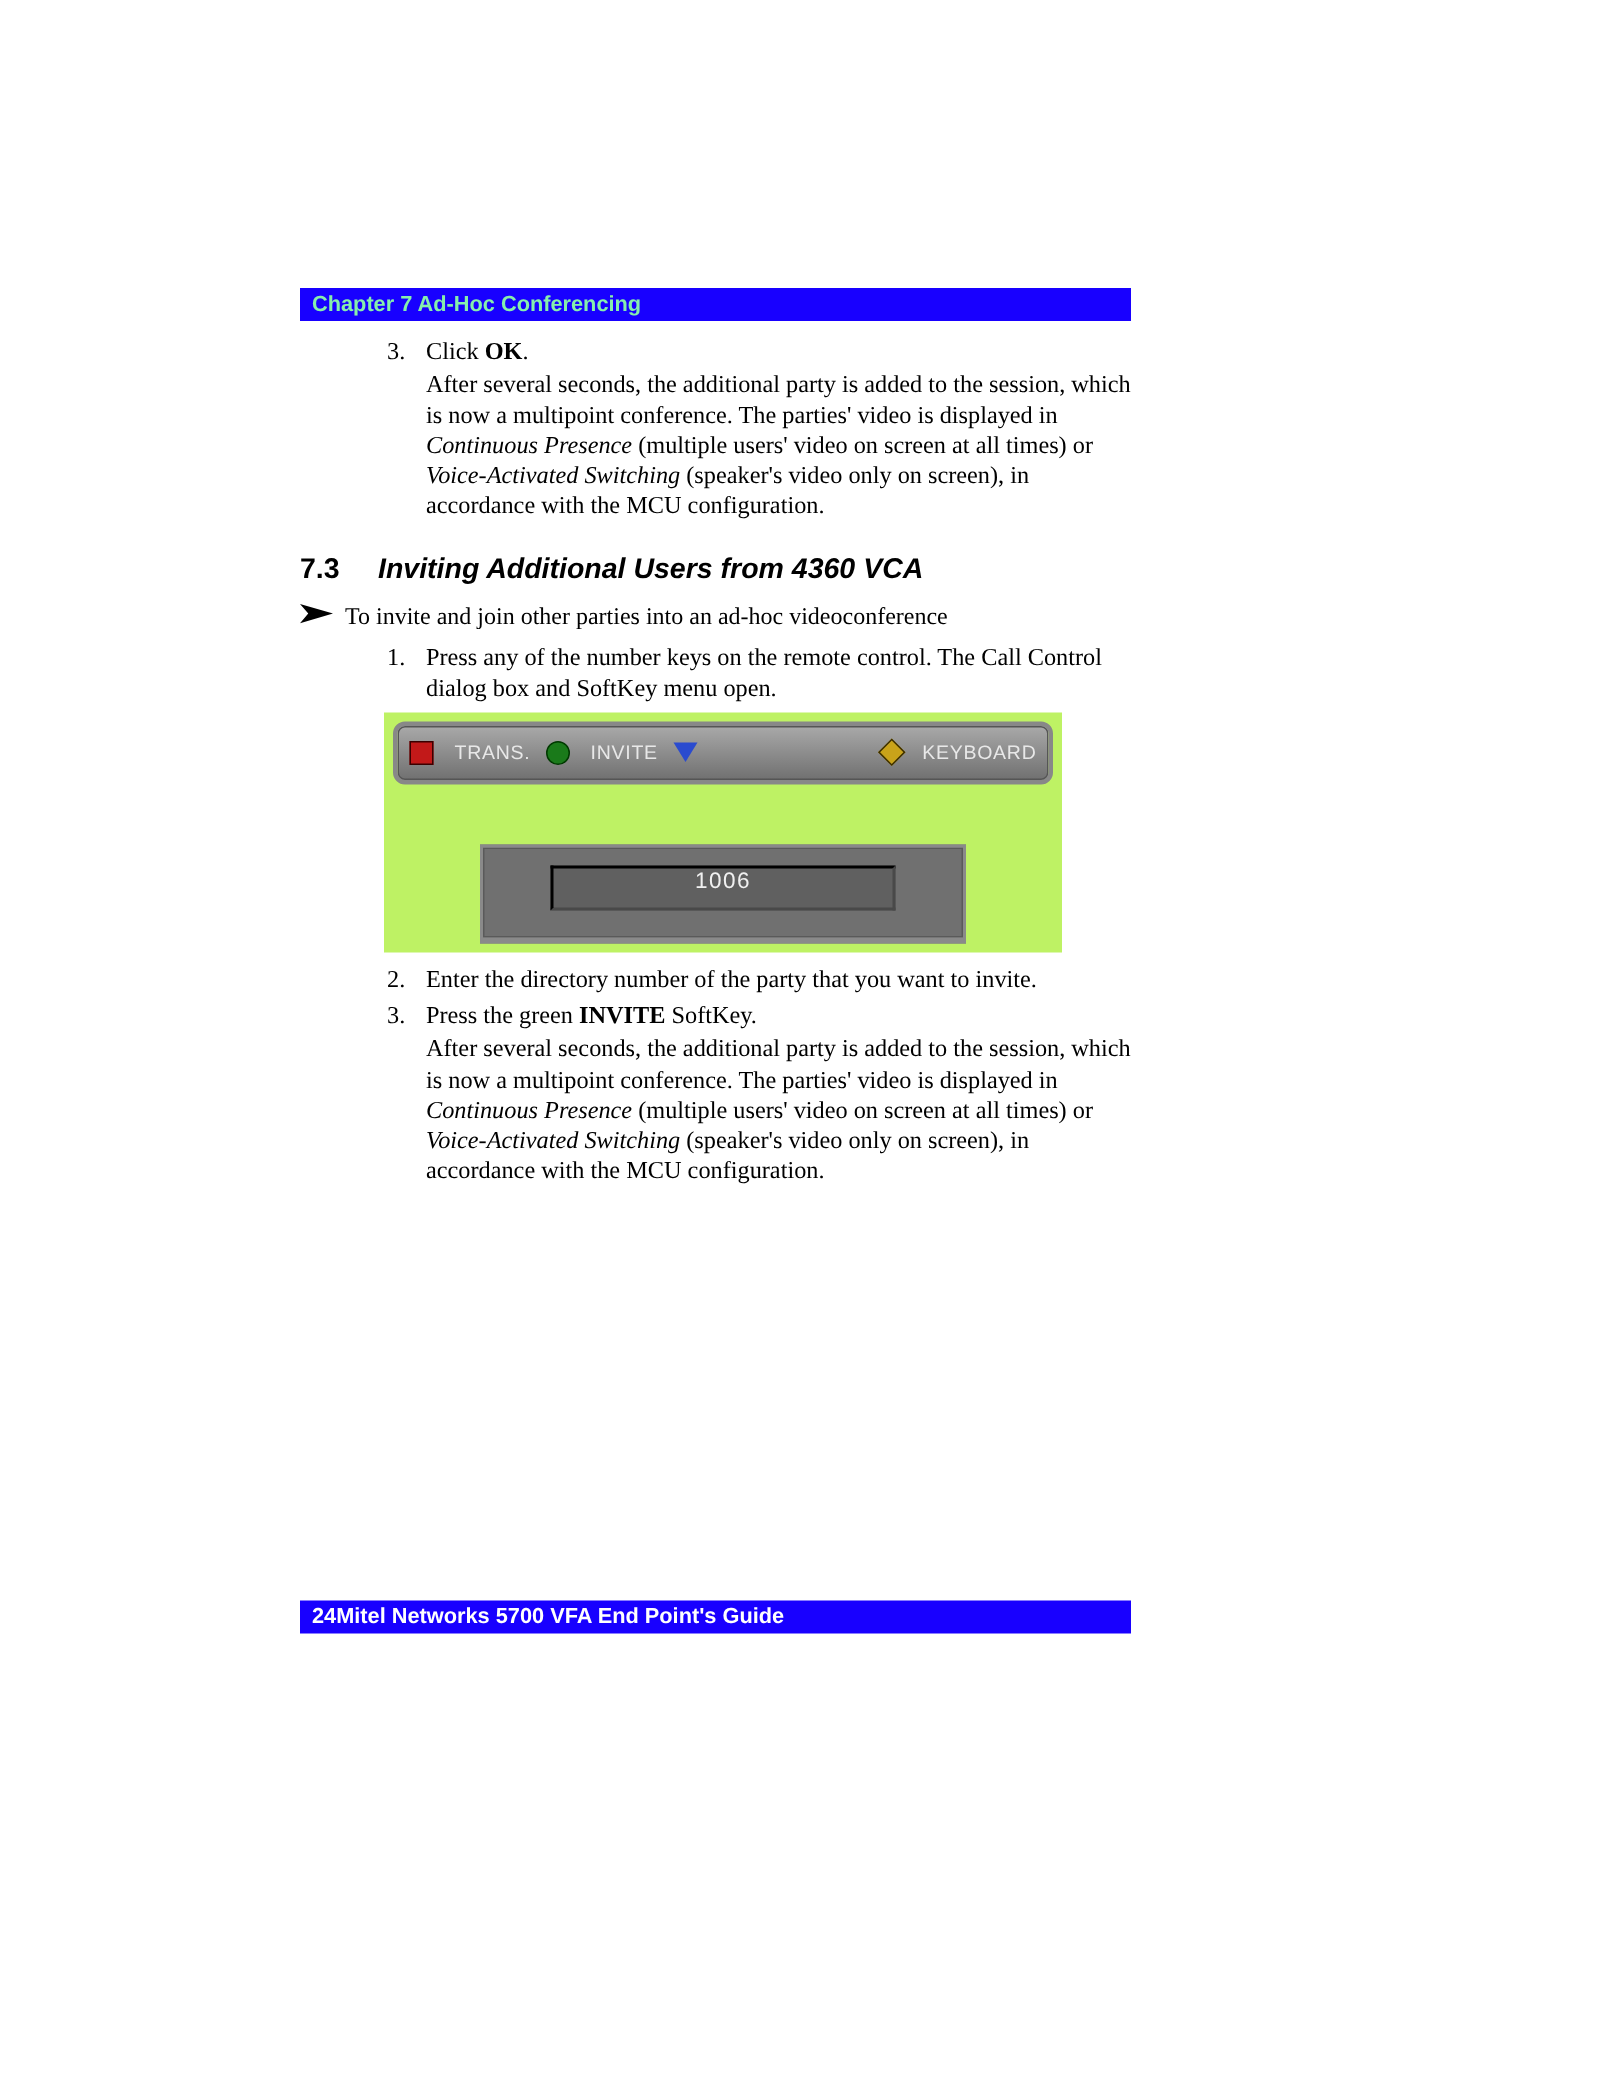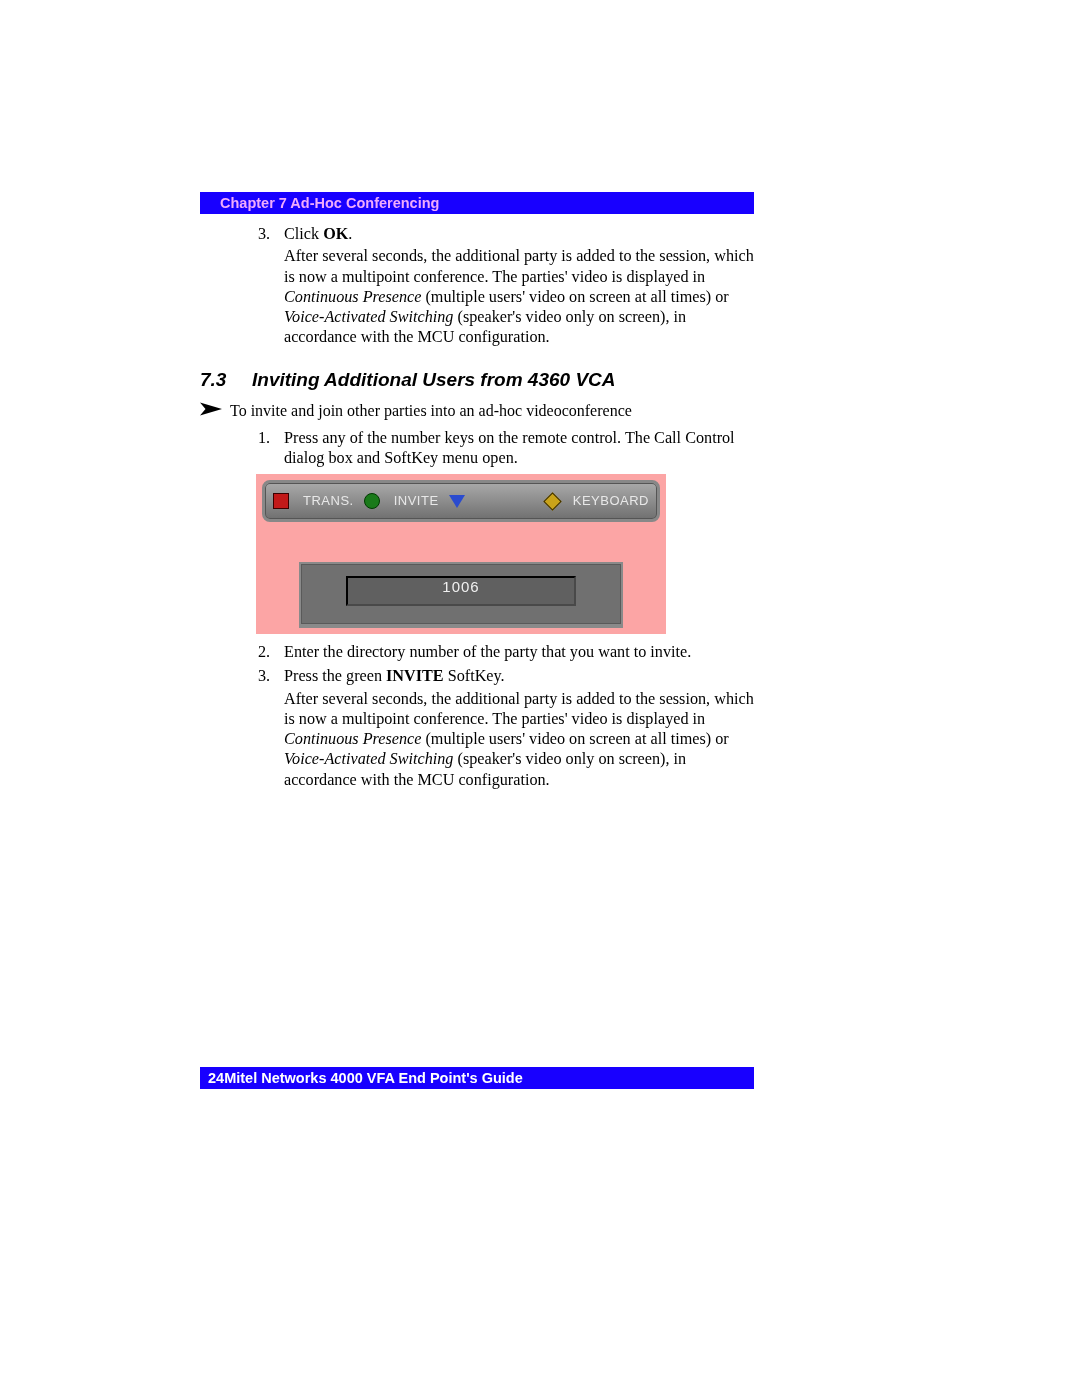--- a/index.html
+++ b/index.html
@@ -13,27 +13,27 @@
     color: #000;
   }
   .page {
     position: absolute;
     left: 200px;
     top: 192px;
     width: 554px;
   }
   .header-bar {
     background: #1800ff;
-    color: #f0abfc;
+    color: #86efac;
     font-family: Arial, Helvetica, sans-serif;
     font-weight: bold;
     font-size: 14.5px;
     height: 22px;
     line-height: 22px;
-    padding: 0 20px;
+    padding: 0 8px;
     margin-bottom: 10px;
     white-space: nowrap;
   }
   .footer-bar {
     position: absolute;
     left: 200px;
     top: 1067px;
     width: 554px;
     background: #1800ff;
     color: #fff;
@@ -74,21 +74,20 @@
   }
   .bold { font-weight: bold; }
   .italic { font-style: italic; }
   .section-row {
     display: flex;
     margin: 20px 0 8px 0;
   }
   .section-num {
     font-family: Arial, Helvetica, sans-serif;
     font-weight: bold;
-    font-style: italic;
     font-size: 19px;
     width: 52px;
   }
   .section-title {
     font-family: Arial, Helvetica, sans-serif;
     font-weight: bold;
     font-style: italic;
     font-size: 19px;
   }
   .sub-row {
@@ -108,22 +107,22 @@
   .ol-inner {
     margin: 0;
     padding-left: 58px;
     list-style: none;
   }
   .ol-inner .li-num { margin-bottom: 4px; }
   .figure-wrap {
     margin: 6px 0 8px -2px;
   }
   .figure {
-    width: 410px;
-    background: #fca5a5;
+    width: 452px;
+    background: #bef264;
     padding: 6px;
     box-sizing: border-box;
   }
   .menu-bar {
     height: 36px;
     border: 3px solid #888;
     border-radius: 8px;
     background: linear-gradient(#a9a9a9,#707070);
     display: flex;
     align-items: center;
@@ -265,14 +264,14 @@
           </p>
         </div>
       </div>
 
     </div>
   </div>
 </div>
 
 <div class="footer-bar">
   <span>24</span>
-  <span>Mitel Networks 4000 VFA End Point's Guide</span>
+  <span>Mitel Networks 5700 VFA End Point's Guide</span>
 </div>
 
 </body></html>

